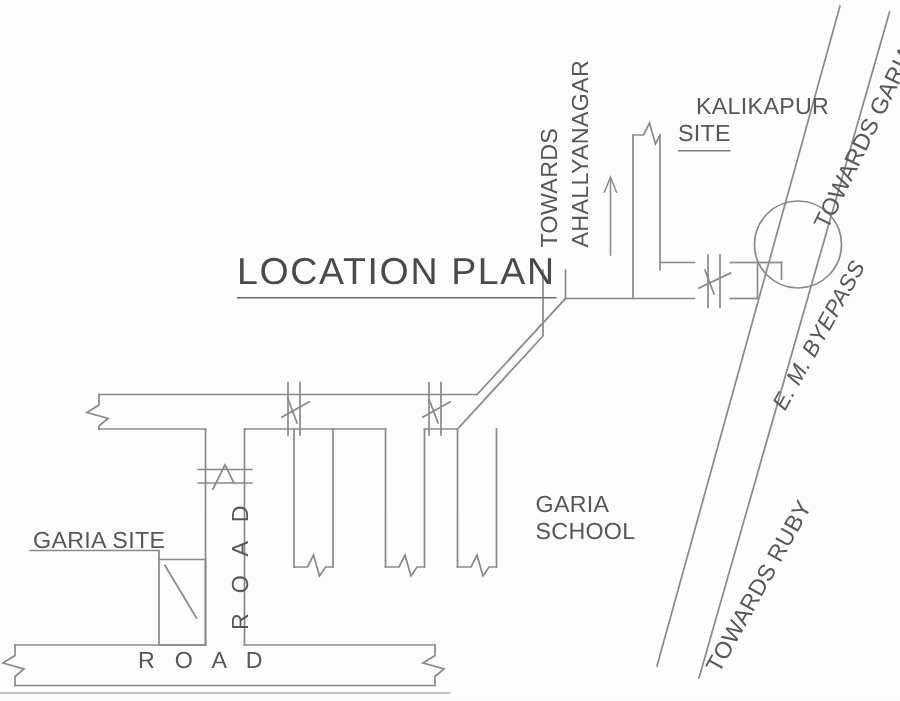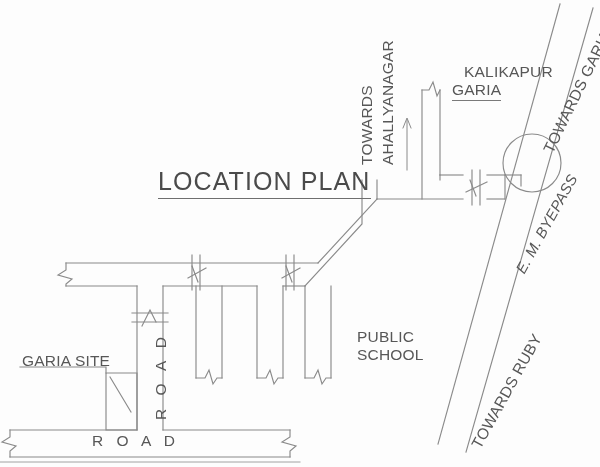--- a/index.html
+++ b/index.html
@@ -153,29 +153,29 @@
 
     </g>
   </svg>
 
   <div class="lbl title-lbl" style="left:158px; top:167px;">LOCATION PLAN</div>
 
   <div class="lbl rot90 big" style="left:358px; top:165px;">TOWARDS</div>
   <div class="lbl rot90 big" style="left:379px; top:165px;">AHALLYANAGAR</div>
 
   <div class="lbl big" style="left:452px; top:63px;margin-left:12px;">KALIKAPUR</div>
-  <div class="lbl big ul" style="left:452px; top:81px;">GARIA</div>
+  <div class="lbl big ul" style="left:452px; top:81px;">SITE</div>
 
   <div class="lbl diag-garia big" style="left:540px; top:148px;">TOWARDS GARIA</div>
 
   <div class="lbl diag-bypass med ital" style="left:512px; top:268px;">E. M. BYEPASS</div>
 
   <div class="lbl diag-ruby big" style="left:468px; top:443px;">TOWARDS RUBY</div>
 
-  <div class="lbl big" style="left:357px; top:328px;">PUBLIC</div>
+  <div class="lbl big" style="left:357px; top:328px;">GARIA</div>
   <div class="lbl big" style="left:357px; top:346px;">SCHOOL</div>
 
   <div class="lbl big" style="left:22px; top:352px;">GARIA SITE</div>
 
   <div class="lbl rot90 big spaced" style="left:152px; top:420px;">R O A D</div>
 
   <div class="lbl big spaced" style="left:92px; top:432px;">R O A D</div>
 
 </div>
 

